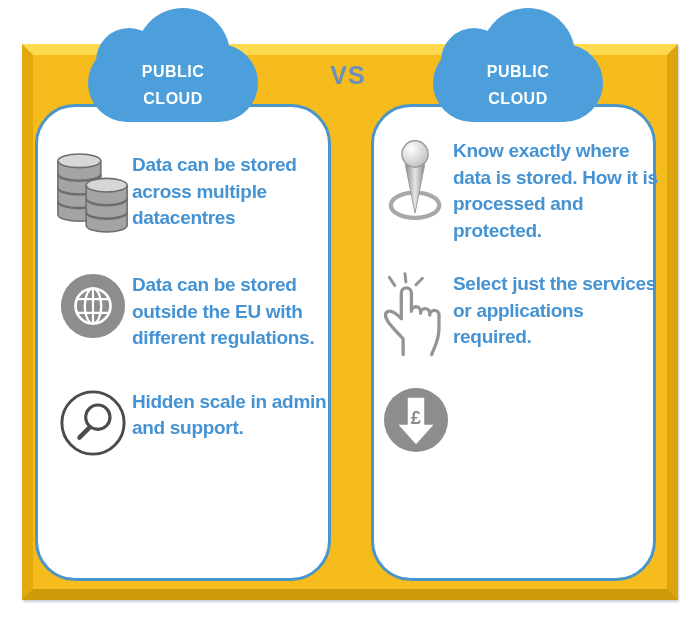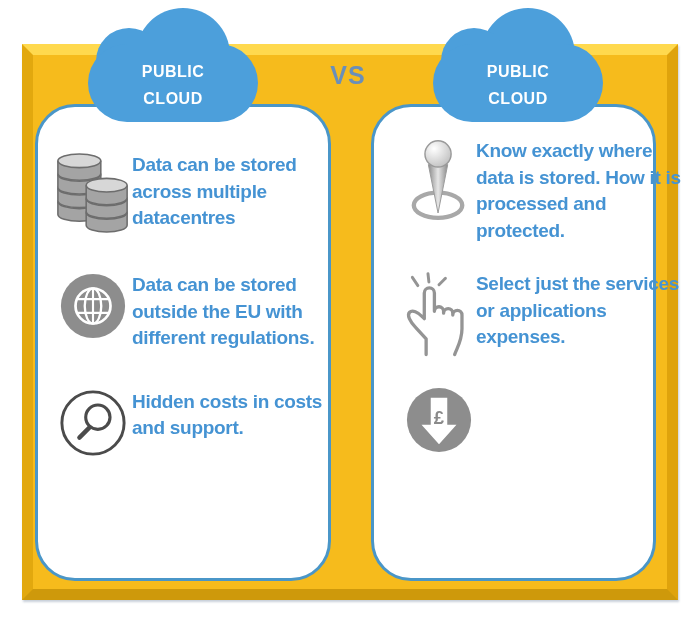--- a/index.html
+++ b/index.html
@@ -15,21 +15,21 @@
     box-shadow:1px 2px 2px rgba(100,120,150,0.35);
     z-index:0;
   }
   
   .panel {
     position:absolute; background:#ffffff; border:3px solid #4A96C8;
     border-radius:40px; box-sizing:border-box; z-index:1;
     display:flex; flex-direction:column;
   }
   .panel.left  { left:35px;  top:104px; width:296px; height:477px; padding:44px 6px 18px 16px; gap:36px; }
-  .panel.right { left:371px; top:104px; width:285px; height:477px; padding:30px 4px 18px 28px; gap:26px; }
+  .panel.right { left:371px; top:104px; width:285px; height:477px; padding:30px 4px 18px 5px; gap:26px; }
   .row { display:flex; align-items:flex-start; }
   .icon-box { flex:0 0 78px; display:flex; justify-content:center; }
   .panel.right .icon-box { flex:0 0 74px; }
   .row-text {
     color:#4593D3; font-size:19px; line-height:26.5px; font-weight:600;
     letter-spacing:-0.3px; white-space:pre; padding-top:1px;
   }
   
   .cloud { position:absolute; top:8px; width:170px; height:114px; z-index:3; }
   .cloud.left { left:88px; } .cloud.right { left:433px; }
@@ -119,21 +119,21 @@
   </div>
 
   <div class="row">
     <div class="icon-box">
       <svg width="70" height="70" viewBox="0 0 72 72">
         <circle cx="36" cy="36" r="32" fill="#ffffff" stroke="#4b4b4b" stroke-width="3"></circle>
         <circle cx="41" cy="30" r="12.5" fill="none" stroke="#4b4b4b" stroke-width="3.2"></circle>
         <line x1="32.5" y1="40.5" x2="22" y2="51" stroke="#4b4b4b" stroke-width="4.5" stroke-linecap="round"></line>
       </svg>
     </div>
-    <div class="row-text">Hidden costs in costs
+    <div class="row-text">Hidden scale in admin
 and support.</div>
   </div>
 
 </div>
 
 <div class="panel right">
 
   <div class="row">
     <div class="icon-box">
       <svg width="62" height="90" viewBox="0 0 64 92">
@@ -165,21 +165,21 @@
         <g stroke="#949494" stroke-width="3.2" stroke-linecap="round">
           <line x1="14" y1="15" x2="8" y2="6"></line>
           <line x1="26" y1="11" x2="25" y2="2"></line>
           <line x1="37" y1="14" x2="44" y2="7"></line>
         </g>
         <path d="M23 90 V 73 L 12 61 C 5 54 2 47 5 44 C 8 41 14 44 19 49 L 21 51 V 23 A 5.5 5.5 0 0 1 32 23 V 43 A 5 5 0 0 1 42 43 V 45 A 5 5 0 0 1 52 45 V 47 A 5 5 0 0 1 62 47 V 62 C 62 74 58 80 54 90" fill="#ffffff" stroke="#949494" stroke-width="3.6" stroke-linecap="round" stroke-linejoin="round"></path>
       </svg>
     </div>
     <div class="row-text">Select just the services
 or applications
-expenses.</div>
+required.</div>
   </div>
 
   <div class="row">
     <div class="icon-box">
       <svg width="68" height="68" viewBox="0 0 70 70">
         <circle cx="35" cy="35" r="33" fill="#8d8d8d"></circle>
         <path d="M26.5 12 h17 v28 h9.5 L35 60 L17 40 h9.5 z" fill="#ffffff"></path>
         <text x="35" y="39" font-size="19" font-weight="bold" fill="#8a8a8a" text-anchor="middle" font-family="Liberation Sans, sans-serif">£</text>
       </svg>
     </div>

